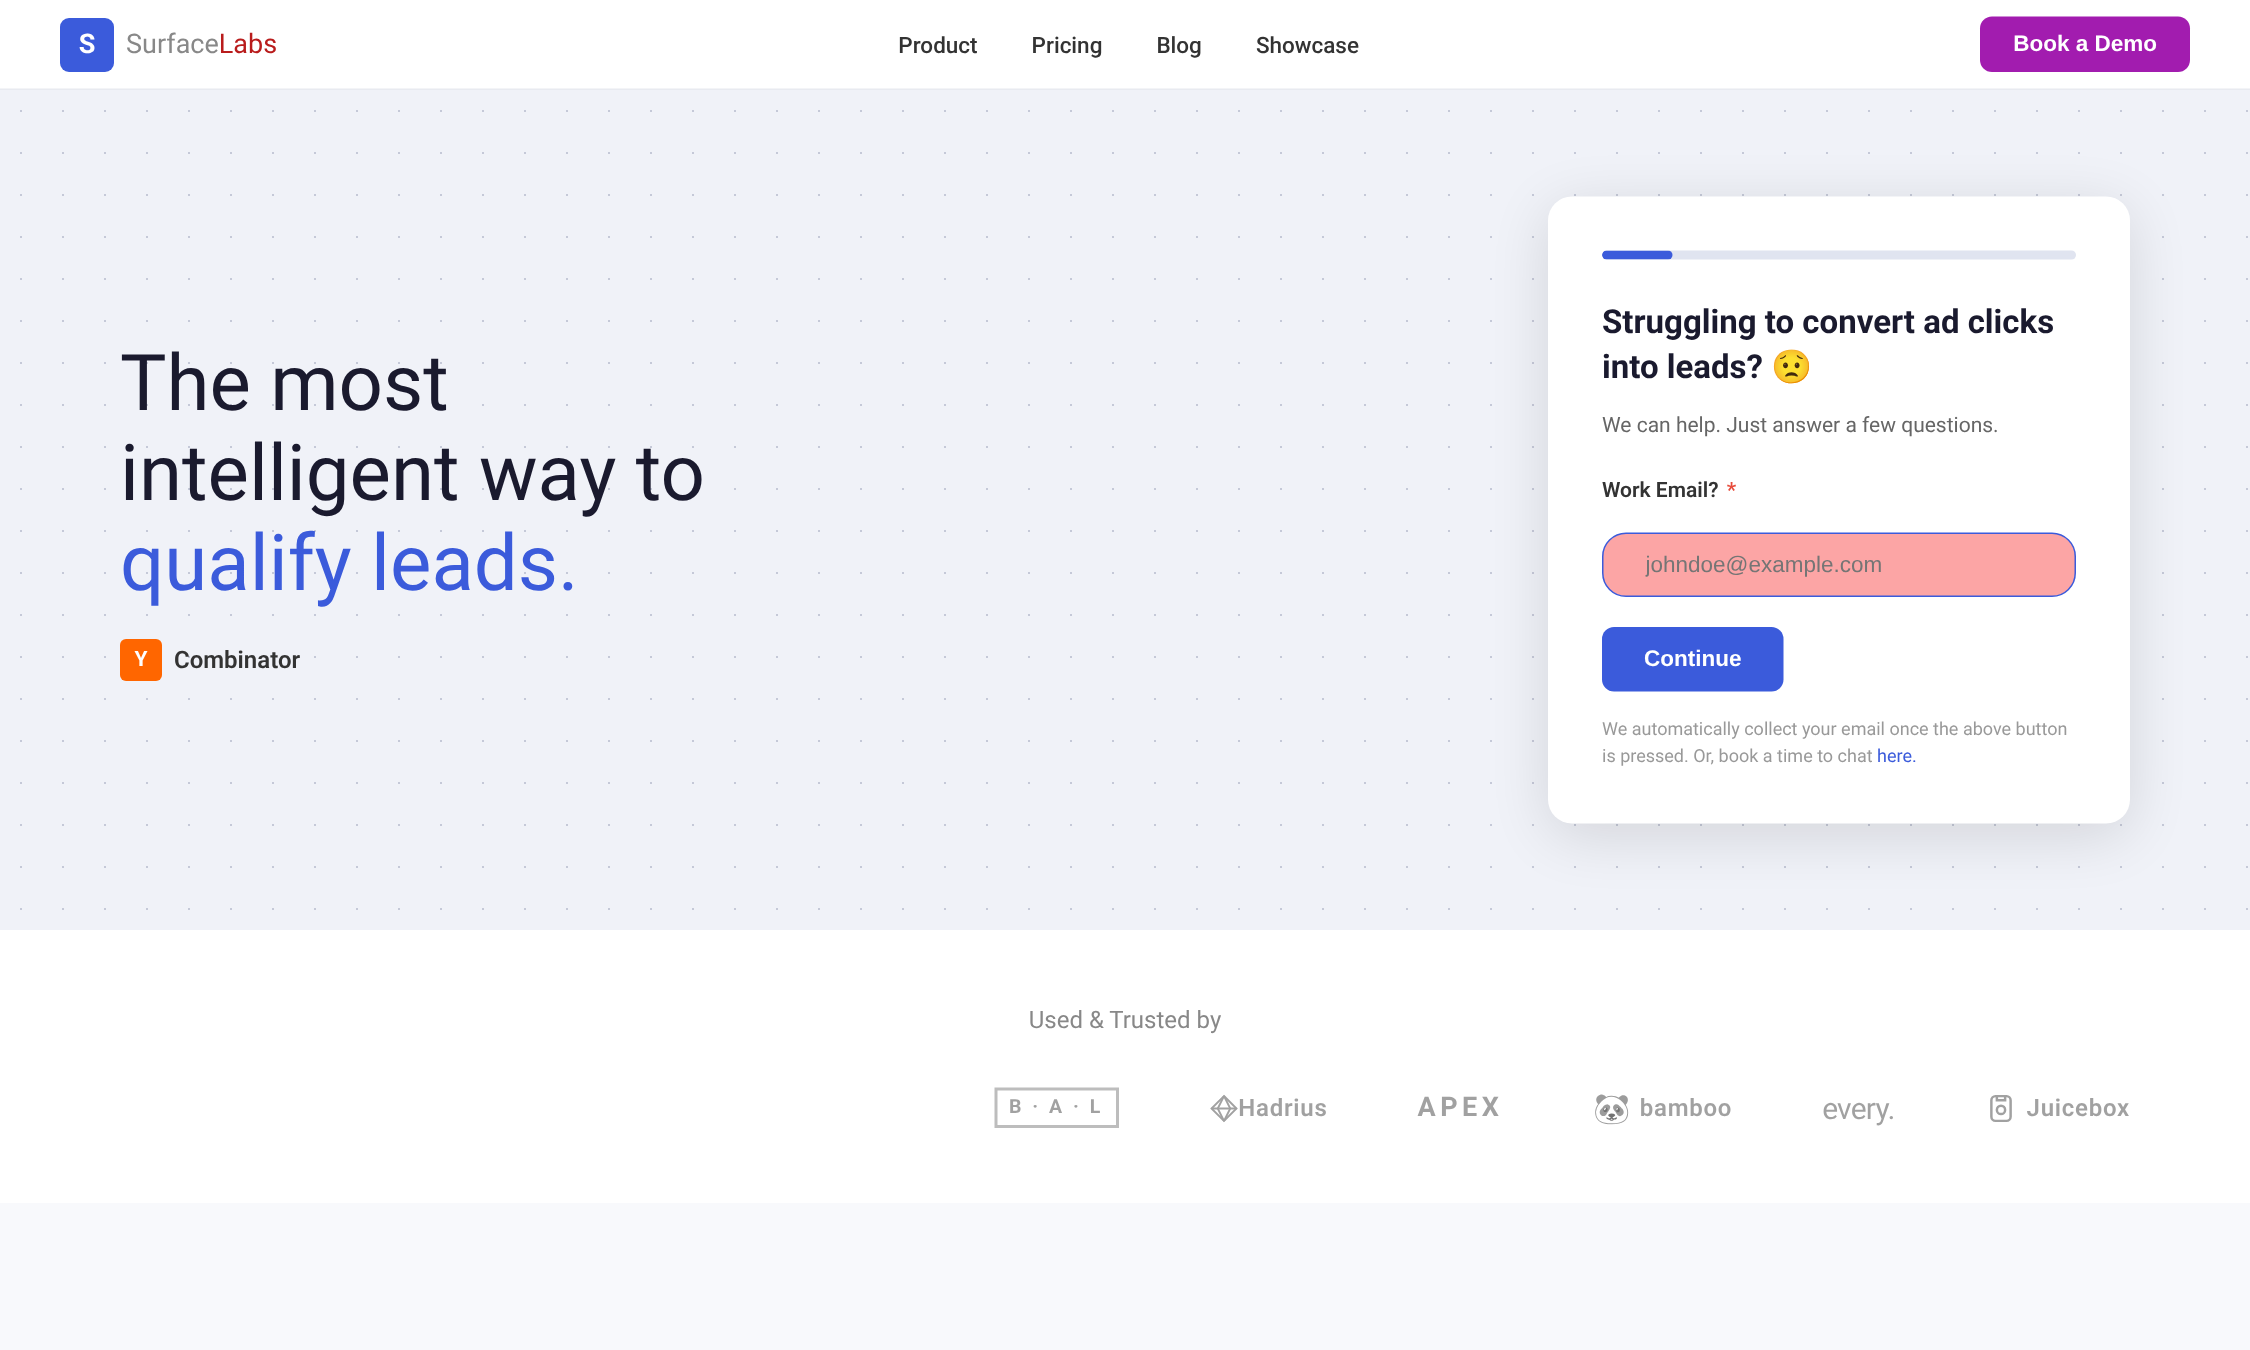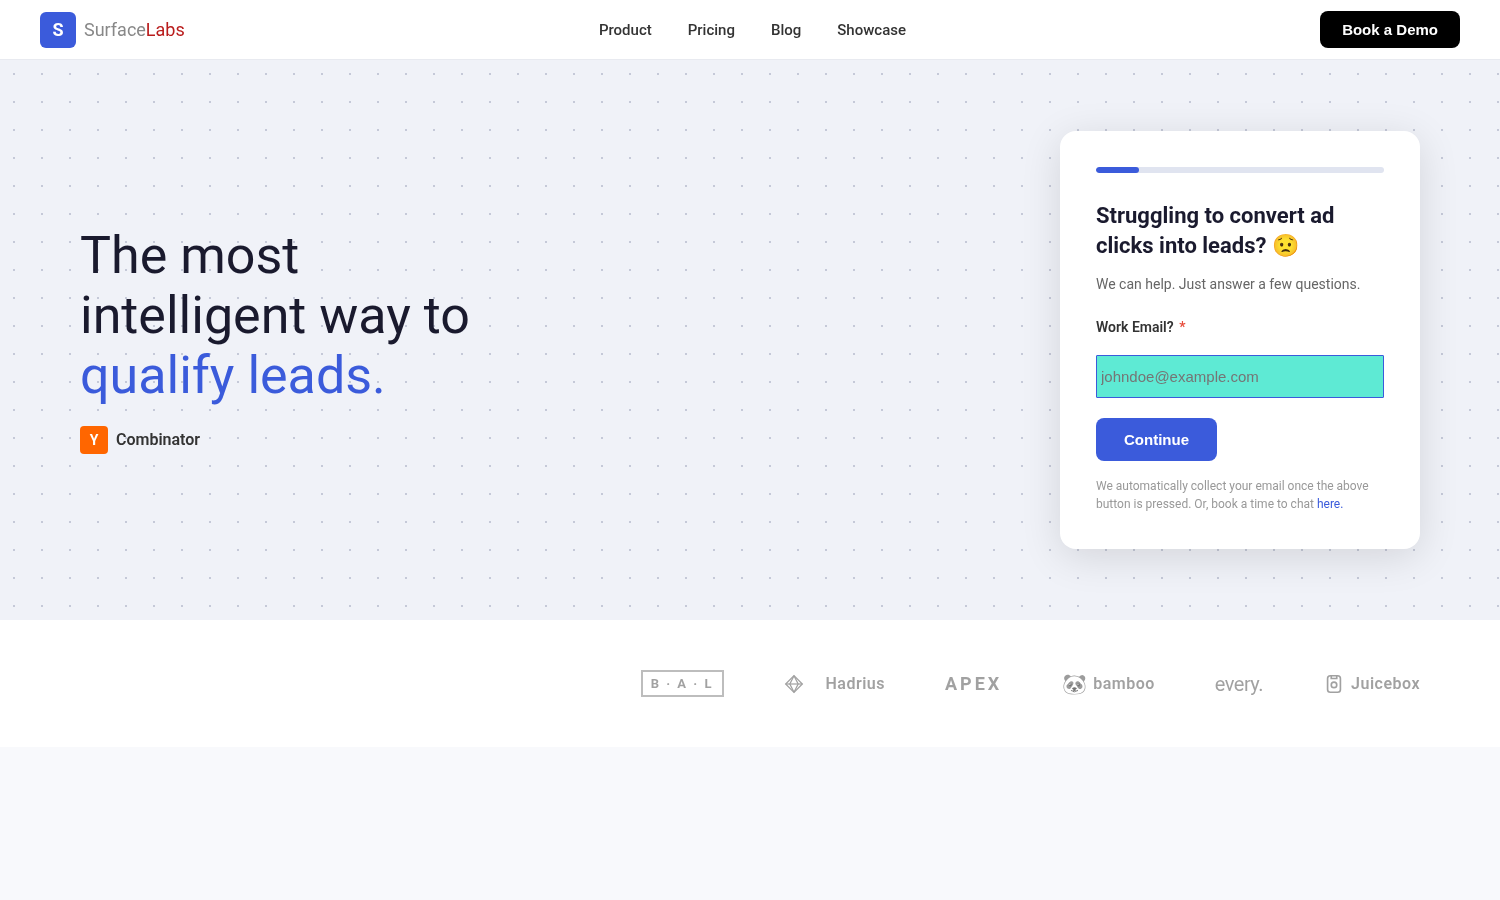--- a/index.html
+++ b/index.html
@@ -62,21 +62,21 @@
       gap: 36px;
       list-style: none;
     }
     .nav-links a {
       text-decoration: none;
       color: #333;
       font-size: 15px;
       font-weight: 500;
     }
     .book-demo-btn {
-      background: #000000;
+      background: #a21caf;
       color: white;
       border: none;
       padding: 10px 22px;
       border-radius: 8px;
       font-size: 15px;
       font-weight: 600;
       cursor: pointer;
     }
 
     
@@ -139,21 +139,21 @@
       font-weight: 600;
       color: #333;
     }
 
     
     .form-card {
       background: white;
       border-radius: 16px;
       box-shadow: 0 8px 40px rgba(0,0,0,0.12);
       padding: 36px;
-      width: 360px;
+      width: 388px;
       flex-shrink: 0;
     }
     .form-progress {
       height: 6px;
       background: #e0e4f0;
       border-radius: 3px;
       margin-bottom: 28px;
       overflow: hidden;
     }
     .form-progress-fill {
@@ -185,27 +185,27 @@
       margin-bottom: 20px;
       display: block;
     }
     .form-label .required {
       color: #e74c3c;
       margin-left: 2px;
     }
     .form-input {
       width: 100%;
       border: 1.5px solid #3b5bdb;
-      border-radius: 1px;
-      padding: 12px 4px;
+      border-radius: 16px;
+      padding: 12px 28px;
       font-size: 15px;
       color: #333;
       outline: none;
       margin-bottom: 20px;
-      background: #5eead4;
+      background: #fca5a5;
     }
     .continue-btn {
       background: #3b5bdb;
       color: white;
       border: none;
       padding: 13px 28px;
       border-radius: 8px;
       font-size: 15px;
       font-weight: 600;
       cursor: pointer;
@@ -254,21 +254,21 @@
     }
     .logo-bal {
       border: 2px solid #888;
       padding: 4px 8px;
       font-size: 13px;
       font-weight: 700;
       letter-spacing: 2px;
       color: #555;
     }
     .logo-hadrius {
-      display: flex; align-items: center; gap: 22px;
+      display: flex; align-items: center; gap: 0;
     }
     .logo-apex {
       font-size: 18px;
       font-weight: 700;
       letter-spacing: 3px;
     }
     .logo-bamboo {
       display: flex; align-items: center; gap: 6px;
     }
     .logo-every {
@@ -345,20 +345,21 @@
     <button class="continue-btn">Continue</button>
 
     <p class="form-footer-text">
       <span>We automatically collect your email once the above button is pressed. Or, book a time to chat</span>
       <a href="#">here.</a>
     </p>
   </div>
 </section>
 
 <section class="trusted-section">
+  <p class="trusted-title">Used &amp; Trusted by</p>
   <div class="logos-row">
 
     <div class="logo-item">
       <div class="logo-bal">B · A · L</div>
     </div>
 
     <div class="logo-item logo-hadrius">
       <svg class="diamond-icon" viewBox="0 0 24 24" fill="none" stroke="#555" stroke-width="1.5">
         <path d="M12 2L22 12L12 22L2 12Z"></path>
         <path d="M12 2L7 12L12 22"></path>

